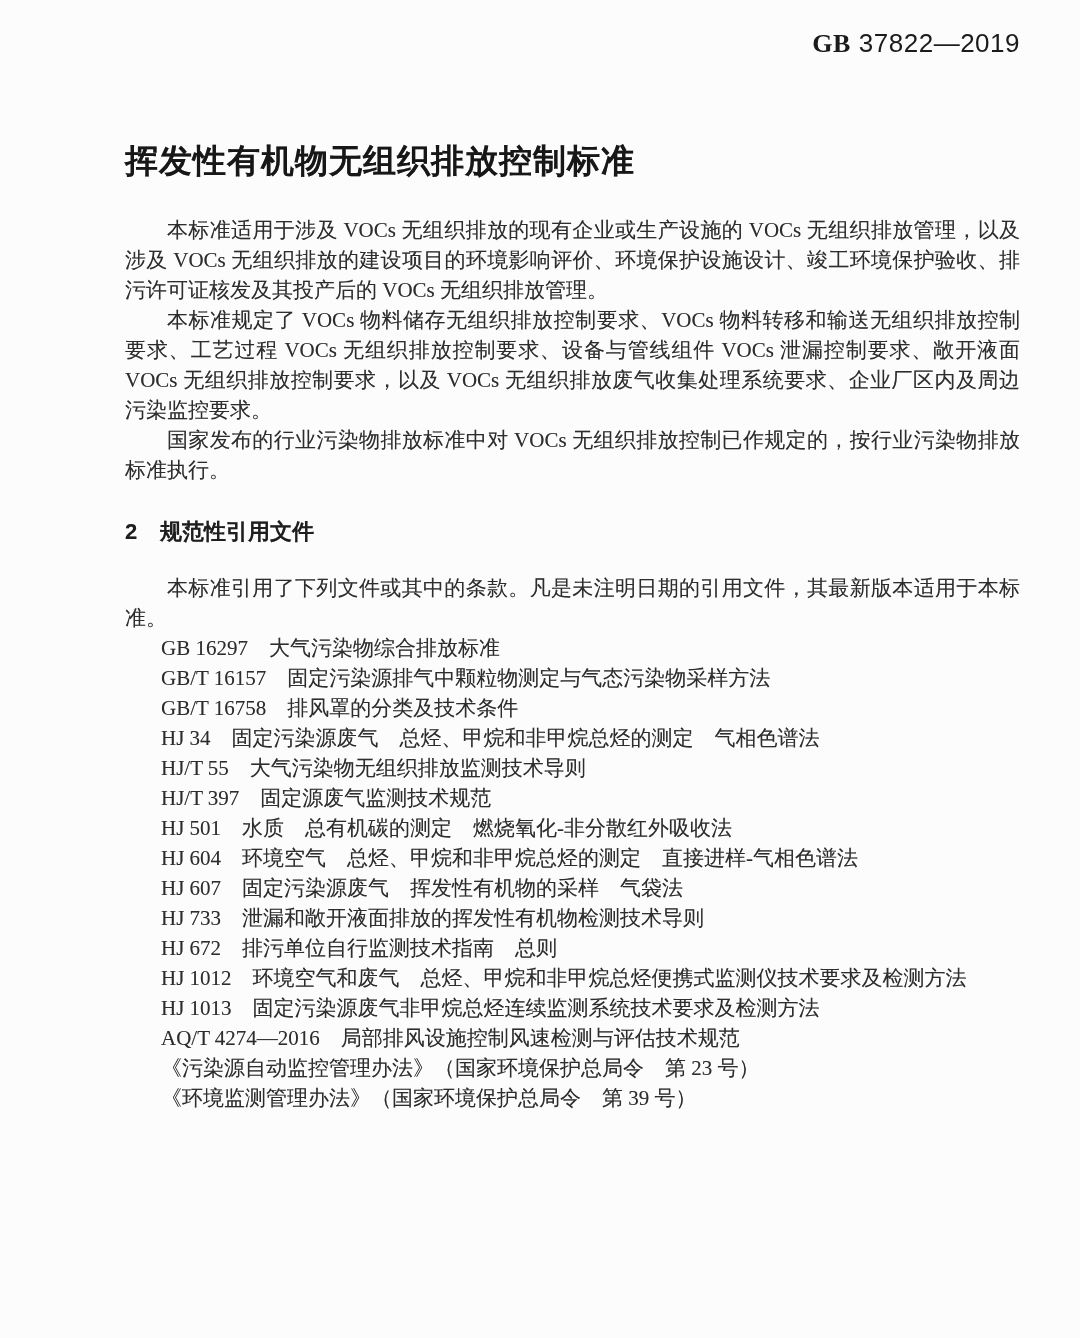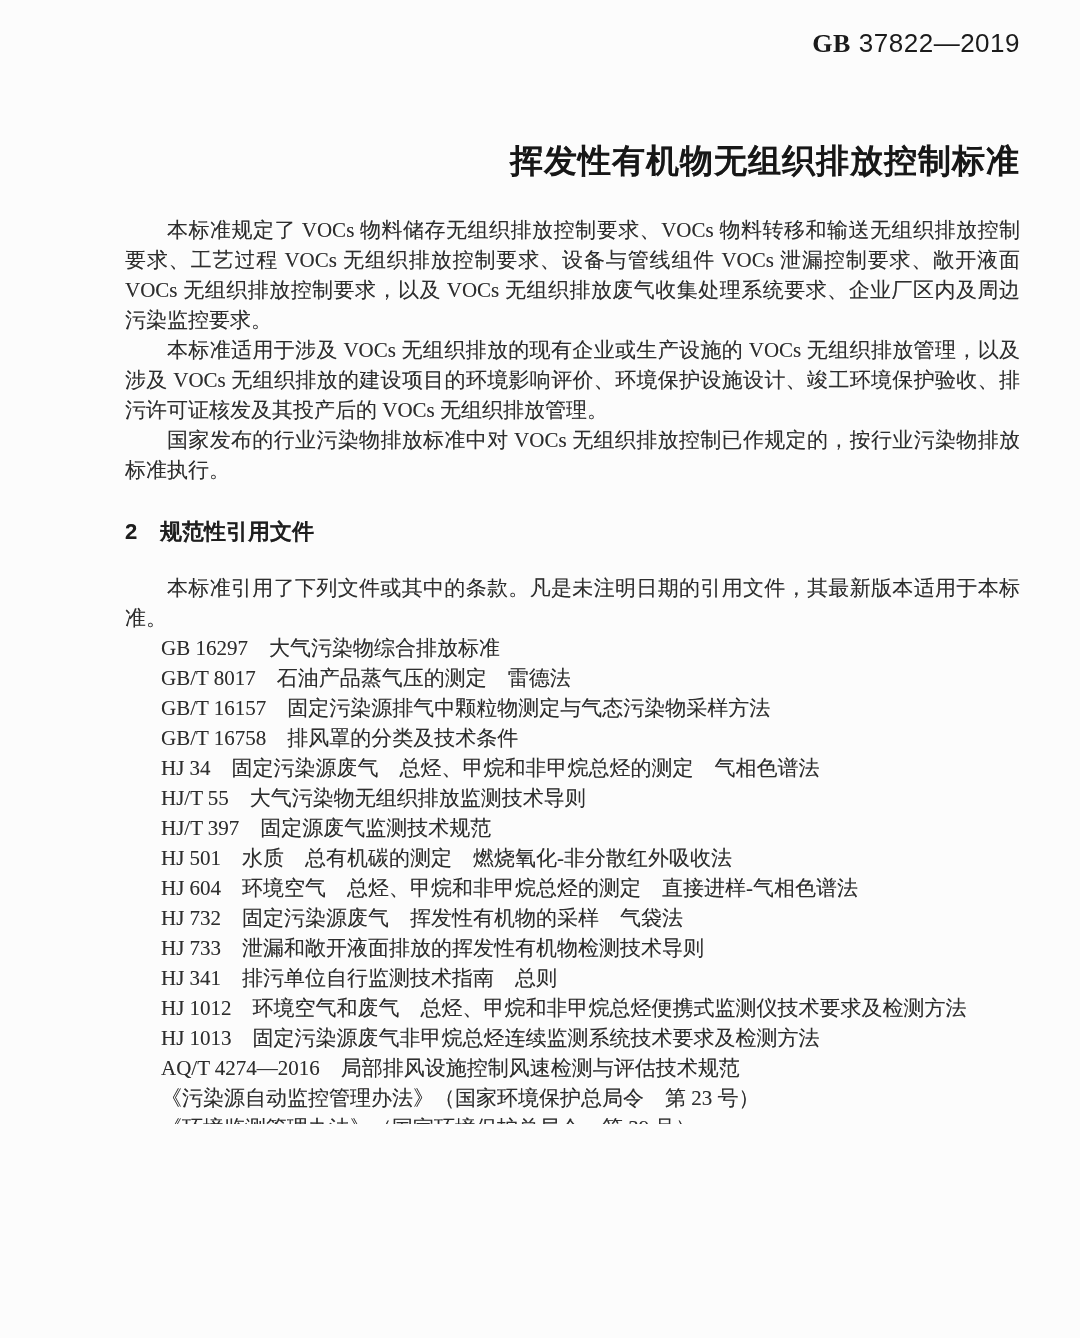--- a/index.html
+++ b/index.html
@@ -31,21 +31,21 @@
     font-family:"Liberation Serif","DejaVu Serif",serif;
     font-weight:700;
     margin-right:8px;
   }
   .code-number{
     font-family:"Liberation Sans","DejaVu Sans",sans-serif;
     font-weight:400;
   }
   .doc-title{
     margin:78px 0 0 0;
-    text-align:right;
+    text-align:left;
     font-family:"Liberation Sans","DejaVu Sans",sans-serif;
     font-weight:700;
     font-size:33px;
     line-height:44px;
     letter-spacing:1px;
     color:#171717;
     text-shadow:0 0 .5px rgba(0,0,0,.45);
   }
   .sec-heading{
     font-family:"Liberation Sans","DejaVu Sans",sans-serif;
@@ -86,44 +86,43 @@
 <div class="page">
 
   <div class="doc-code">
     <span class="code-prefix">GB</span><span class="code-number">37822—2019</span>
   </div>
 
   <h1 class="doc-title">挥发性有机物无组织排放控制标准</h1>
 
 
   <div class="para-block">
+    <p class="body-para">本标准适用于涉及 VOCs 无组织排放的现有企业或生产设施的 VOCs 无组织排放管理，以及涉及 VOCs 无组织排放的建设项目的环境影响评价、环境保护设施设计、竣工环境保护验收、排污许可证核发及其投产后的 VOCs 无组织排放管理。</p>
     <p class="body-para">本标准规定了 VOCs 物料储存无组织排放控制要求、VOCs 物料转移和输送无组织排放控制要求、工艺过程 VOCs 无组织排放控制要求、设备与管线组件 VOCs 泄漏控制要求、敞开液面 VOCs 无组织排放控制要求，以及 VOCs 无组织排放废气收集处理系统要求、企业厂区内及周边污染监控要求。</p>
-    <p class="body-para">本标准适用于涉及 VOCs 无组织排放的现有企业或生产设施的 VOCs 无组织排放管理，以及涉及 VOCs 无组织排放的建设项目的环境影响评价、环境保护设施设计、竣工环境保护验收、排污许可证核发及其投产后的 VOCs 无组织排放管理。</p>
     <p class="body-para">国家发布的行业污染物排放标准中对 VOCs 无组织排放控制已作规定的，按行业污染物排放标准执行。</p>
   </div>
 
   <div class="sec-heading" id="sec2-heading">
     <span class="sec-num">2</span><span class="sec-text">规范性引用文件</span>
   </div>
 
   <p class="body-para intro-para">本标准引用了下列文件或其中的条款。凡是未注明日期的引用文件，其最新版本适用于本标准。</p>
 
   <ul class="ref-list">
     <li class="ref-line">GB 16297　大气污染物综合排放标准</li>
-    <li class="ref-line">GB/T 8017　石油产品蒸气压的测定　雷德法</li>
     <li class="ref-line">GB/T 16157　固定污染源排气中颗粒物测定与气态污染物采样方法</li>
     <li class="ref-line">GB/T 16758　排风罩的分类及技术条件</li>
     <li class="ref-line">HJ 34　固定污染源废气　总烃、甲烷和非甲烷总烃的测定　气相色谱法</li>
     <li class="ref-line">HJ/T 55　大气污染物无组织排放监测技术导则</li>
     <li class="ref-line">HJ/T 397　固定源废气监测技术规范</li>
     <li class="ref-line">HJ 501　水质　总有机碳的测定　燃烧氧化-非分散红外吸收法</li>
     <li class="ref-line">HJ 604　环境空气　总烃、甲烷和非甲烷总烃的测定　直接进样-气相色谱法</li>
-    <li class="ref-line">HJ 732　固定污染源废气　挥发性有机物的采样　气袋法</li>
+    <li class="ref-line">HJ 607　固定污染源废气　挥发性有机物的采样　气袋法</li>
     <li class="ref-line">HJ 733　泄漏和敞开液面排放的挥发性有机物检测技术导则</li>
-    <li class="ref-line">HJ 341　排污单位自行监测技术指南　总则</li>
+    <li class="ref-line">HJ 672　排污单位自行监测技术指南　总则</li>
     <li class="ref-line">HJ 1012　环境空气和废气　总烃、甲烷和非甲烷总烃便携式监测仪技术要求及检测方法</li>
     <li class="ref-line">HJ 1013　固定污染源废气非甲烷总烃连续监测系统技术要求及检测方法</li>
     <li class="ref-line">AQ/T 4274—2016　局部排风设施控制风速检测与评估技术规范</li>
     <li class="ref-line">《污染源自动监控管理办法》（国家环境保护总局令　第 23 号）</li>
     <li class="ref-line">《环境监测管理办法》（国家环境保护总局令　第 39 号）</li>
   </ul>
 
 </div>
 
 </body></html>

